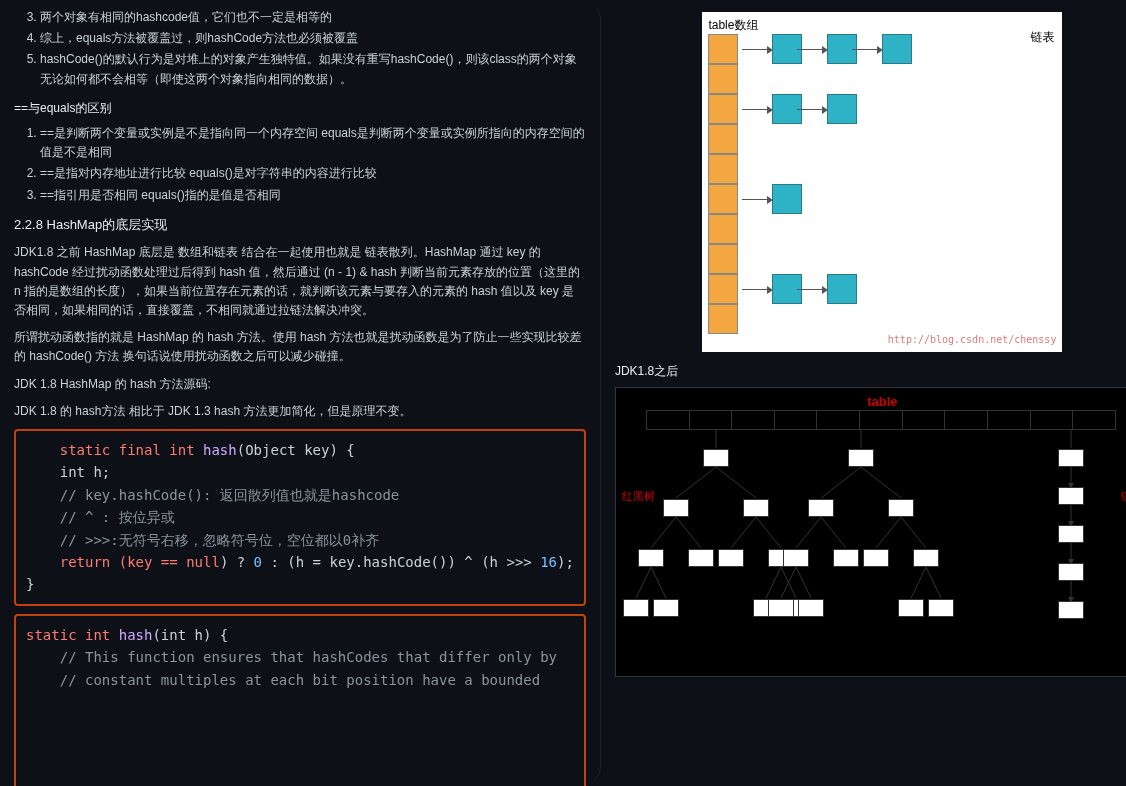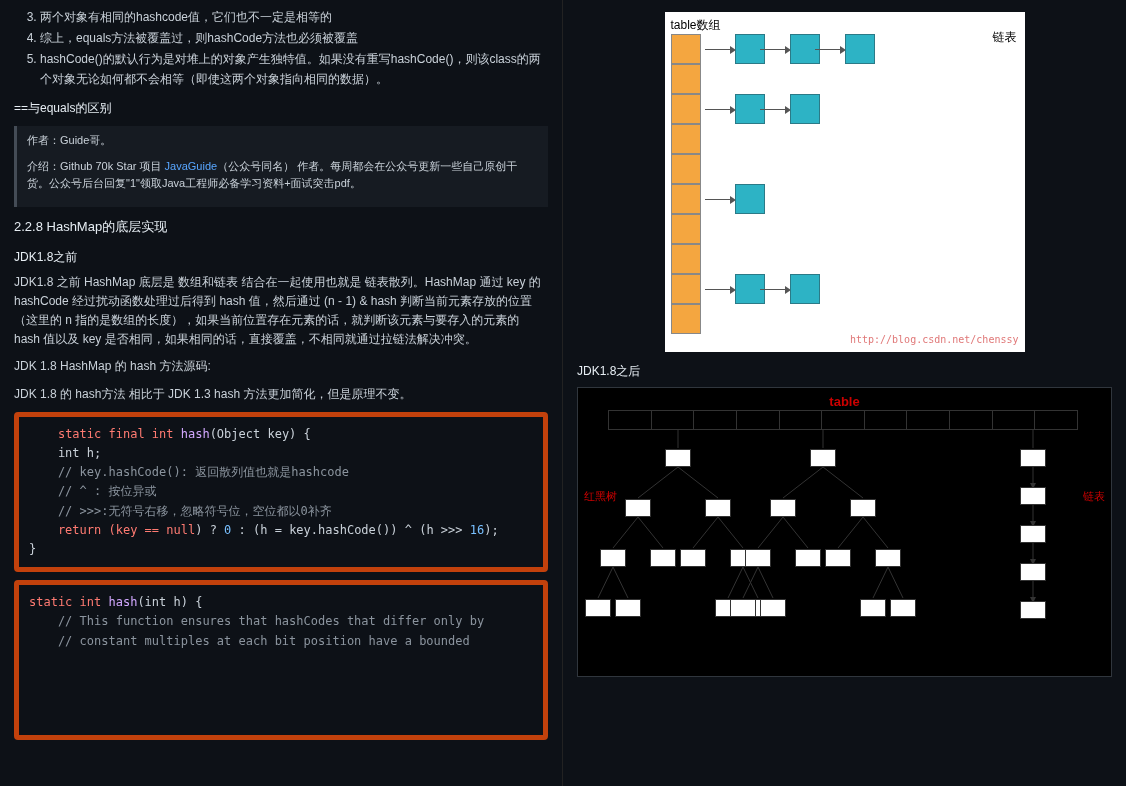--- a/index.html
+++ b/index.html
@@ -8,30 +8,30 @@
   color: #c9d1d9;
   font-family: -apple-system, "Segoe UI", Arial, sans-serif;
   font-size: 12px;
   line-height: 1.6;
   display: flex;
   width: 1126px;
   height: 786px;
   overflow: hidden;
 }
 .col { padding: 8px 14px; }
-.col-left { width: 681px; border-right: 1px solid #222; }
+.col-left { width: 681px; border-right: 1px solid #222; border-radius: 20px; }
 .col-right { width: 563px; }
 ol { padding-left: 26px; margin-bottom: 10px; }
 li { margin-bottom: 2px; }
 h3 { font-size: 13px; font-weight: normal; margin: 10px 0 8px; color: #e6edf3; }
 h4 { font-size: 12px; font-weight: normal; margin: 10px 0 6px; color: #e6edf3; }
 p { margin-bottom: 8px; }
 .quote { border-left: 3px solid #444c56; padding: 6px 10px; margin: 8px 0; background: #161b22; font-size: 11px; }
 .quote a { color: #58a6ff; text-decoration: none; }
-.code-block { border: 5px solid #c2410c; border-radius: 4px; padding: 8px 10px; margin: 8px 0; background: #0d1117; font-family: Consolas, monospace; font-size: 12px; white-space: pre; overflow: hidden; }
+.code-block { border: 2px solid #c2410c; border-radius: 4px; padding: 8px 10px; margin: 8px 0; background: #0d1117; font-family: Consolas, monospace; font-size: 14px; white-space: pre; overflow: hidden; }
 .kw { color: #ff7b72; }
 .fn { color: #d2a8ff; }
 .num { color: #79c0ff; }
 .cmt { color: #8b949e; }
 
 
 .d1 { background:#fff; width:360px; height:340px; margin:4px auto 10px; position:relative; color:#000; font-size:12px;}
 .d1 .title { position:absolute; top:4px; left:6px; }
 .d1 .ltext { position:absolute; top:16px; right:8px; }
 .d1 .watermark { position:absolute; bottom:4px; right:6px; color:#e07878; font-family:monospace; font-size:10px;margin-left:44px; }
@@ -53,29 +53,28 @@
 </head>
 <body>
 
 <div class="col col-left">
   <ol start="3">
     <li>两个对象有相同的hashcode值，它们也不一定是相等的</li>
     <li>综上，equals方法被覆盖过，则hashCode方法也必须被覆盖</li>
     <li>hashCode()的默认行为是对堆上的对象产生独特值。如果没有重写hashCode()，则该class的两个对象无论如何都不会相等（即使这两个对象指向相同的数据）。</li>
   </ol>
   <h4>==与equals的区别</h4>
-  <div class="quote">
-    <p>作者：Guide哥。</p>
-    <p>
-      <span>介绍：Github 70k Star 项目 </span><a href="#">JavaGuide</a><span>（公众号同名） 作者。每周都会在公众号更新一些自己原创干货。公众号后台回复"1"领取Java工程师必备学习资料+面试突击pdf。</span>
-    </p>
-  </div>
+  <ol>
+    <li>==是判断两个变量或实例是不是指向同一个内存空间 equals是判断两个变量或实例所指向的内存空间的值是不是相同</li>
+    <li>==是指对内存地址进行比较 equals()是对字符串的内容进行比较</li>
+    <li>==指引用是否相同 equals()指的是值是否相同</li>
+  </ol>
   <h3>2.2.8 HashMap的底层实现</h3>
-  <h4>JDK1.8之前</h4>
   <p>JDK1.8 之前 HashMap 底层是 数组和链表 结合在一起使用也就是 链表散列。HashMap 通过 key 的 hashCode 经过扰动函数处理过后得到 hash 值，然后通过 (n - 1) &amp; hash 判断当前元素存放的位置（这里的 n 指的是数组的长度），如果当前位置存在元素的话，就判断该元素与要存入的元素的 hash 值以及 key 是否相同，如果相同的话，直接覆盖，不相同就通过拉链法解决冲突。</p>
+  <p>所谓扰动函数指的就是 HashMap 的 hash 方法。使用 hash 方法也就是扰动函数是为了防止一些实现比较差的 hashCode() 方法 换句话说使用扰动函数之后可以减少碰撞。</p>
   <p>JDK 1.8 HashMap 的 hash 方法源码:</p>
   <p>JDK 1.8 的 hash方法 相比于 JDK 1.3 hash 方法更加简化，但是原理不变。</p>
 
   <div class="code-block"><span>    </span><span class="kw">static final int </span><span class="fn">hash</span><span>(Object key) {</span>
 <span>    int h;</span>
 <span class="cmt">    // key.hashCode(): 返回散列值也就是hashcode</span>
 <span class="cmt">    // ^ : 按位异或</span>
 <span class="cmt">    // &gt;&gt;&gt;:无符号右移，忽略符号位，空位都以0补齐</span>
 <span class="kw">    return (key == </span><span class="kw">null</span><span>) ? </span><span class="num">0</span><span> : (h = key.hashCode()) ^ (h &gt;&gt;&gt; </span><span class="num">16</span><span>);</span>
 <span>}</span></div>

